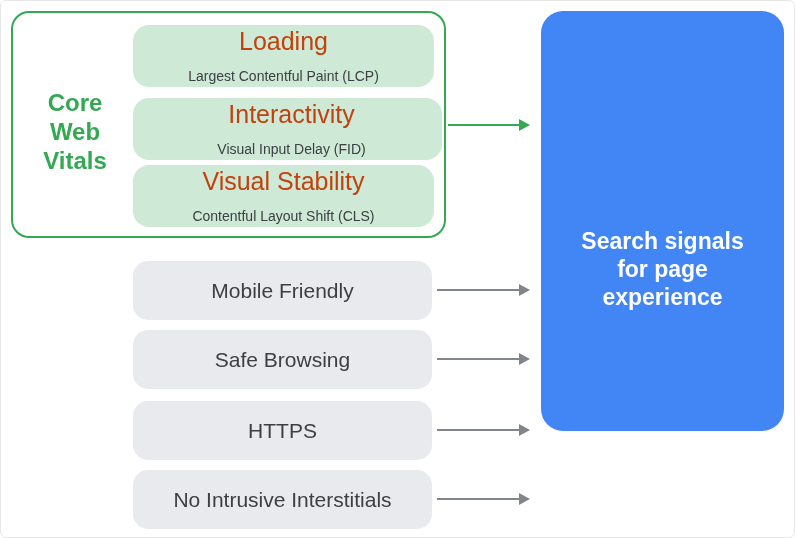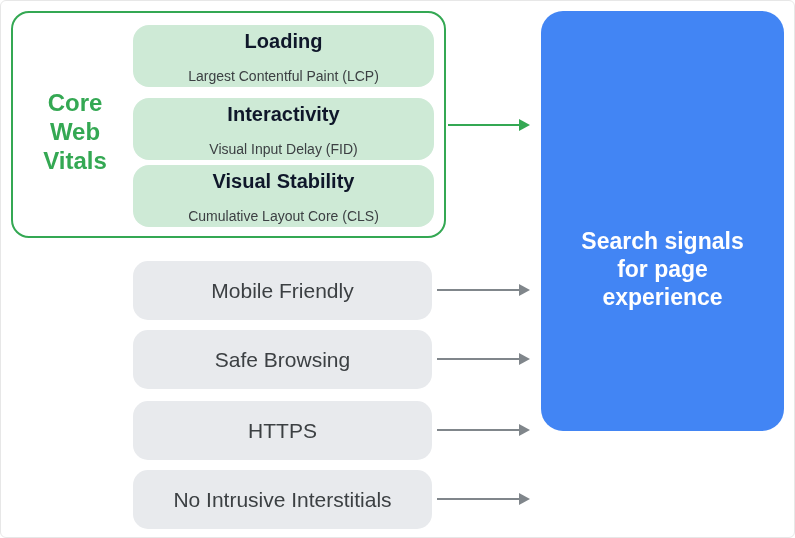--- a/index.html
+++ b/index.html
@@ -30,23 +30,23 @@
     font-size: 24px; font-weight: 700; line-height: 29px;
     white-space: pre-line;
   }
   .pill-green {
     position: absolute; left: 120px; width: 301px; height: 62px;
     background: #ceead6; border-radius: 16px;
     display: flex; flex-direction: column;
     align-items: center; justify-content: center;
   }
   .pill-green.p1 { top: 12px; }
-  .pill-green.p2 { top: 85px; }
+  .pill-green.p2 { top: 85px; padding-left: 8px; }
   .pill-green.p3 { top: 152px; }
-  .pill-title { font-size: 20px; font-weight: 700; color: #0f172a; line-height: 26px; }
+  .pill-title { font-size: 25px; font-weight: 400; color: #c2410c; line-height: 26px; }
   .pill-sub   { font-size: 14px; font-weight: 400; color: #3c4043; line-height: 17px; margin-top: 14px; }
 
   
   .pill-gray {
     position: absolute; left: 132px; width: 299px; height: 59px;
     background: #e8eaed; border-radius: 15px;
     display: flex; align-items: center; justify-content: center;
     font-size: 21px; font-weight: 400; color: #3c4043;
   }
   .pill-gray.g1 { top: 260px; }
@@ -102,21 +102,21 @@
       <div class="pill-sub">Largest Contentful Paint (LCP)</div>
     </div>
 
     <div class="pill-green p2">
       <div class="pill-title">Interactivity</div>
       <div class="pill-sub">Visual Input Delay (FID)</div>
     </div>
 
     <div class="pill-green p3">
       <div class="pill-title">Visual Stability</div>
-      <div class="pill-sub">Cumulative Layout Core (CLS)</div>
+      <div class="pill-sub">Contentful Layout Shift (CLS)</div>
     </div>
   </div>
 
   <div class="arrow arrow-green"></div>
 
   <div class="pill-gray g1">
     <span>Mobile Friendly</span>
   </div>
   <div class="pill-gray g2">
     <span>Safe Browsing</span>

